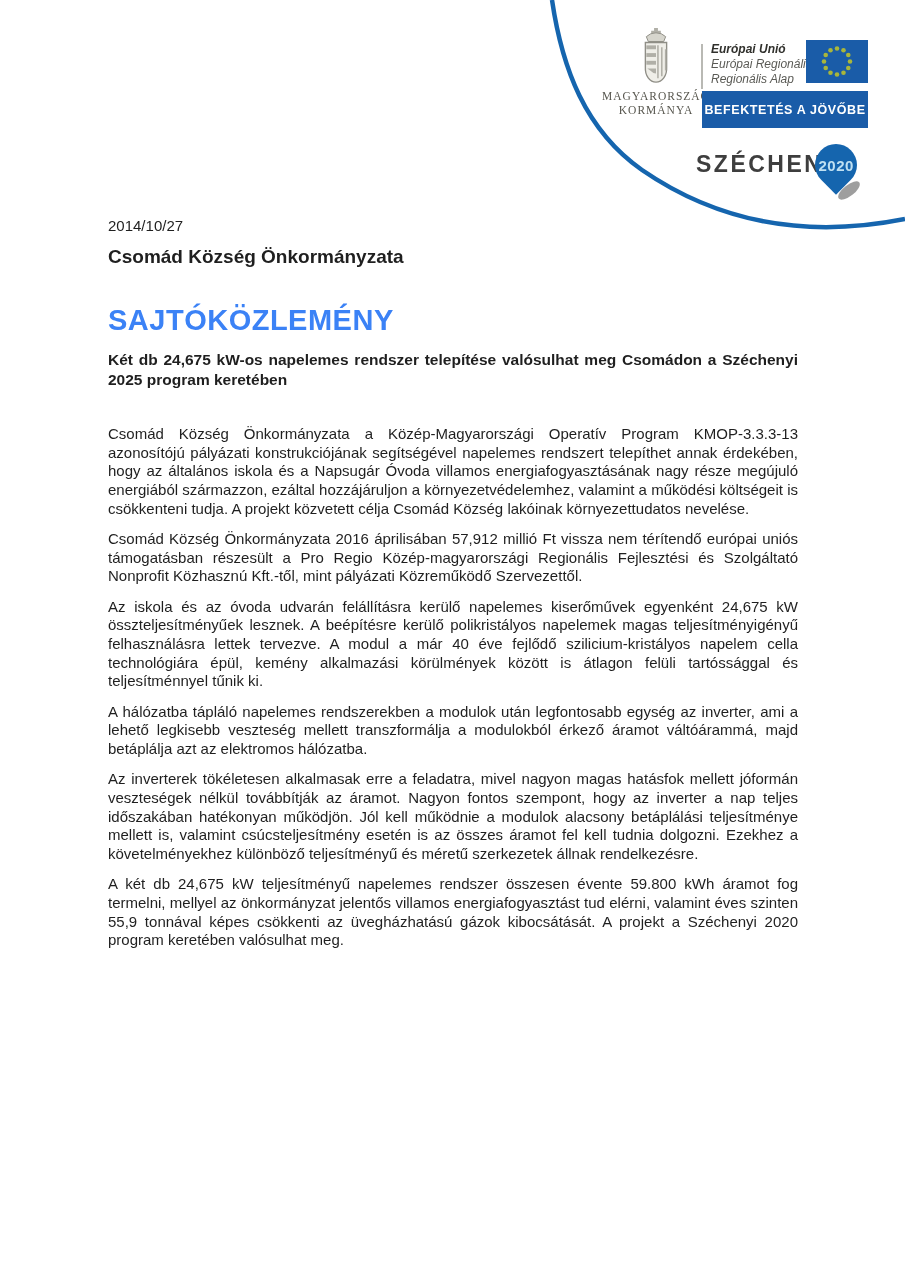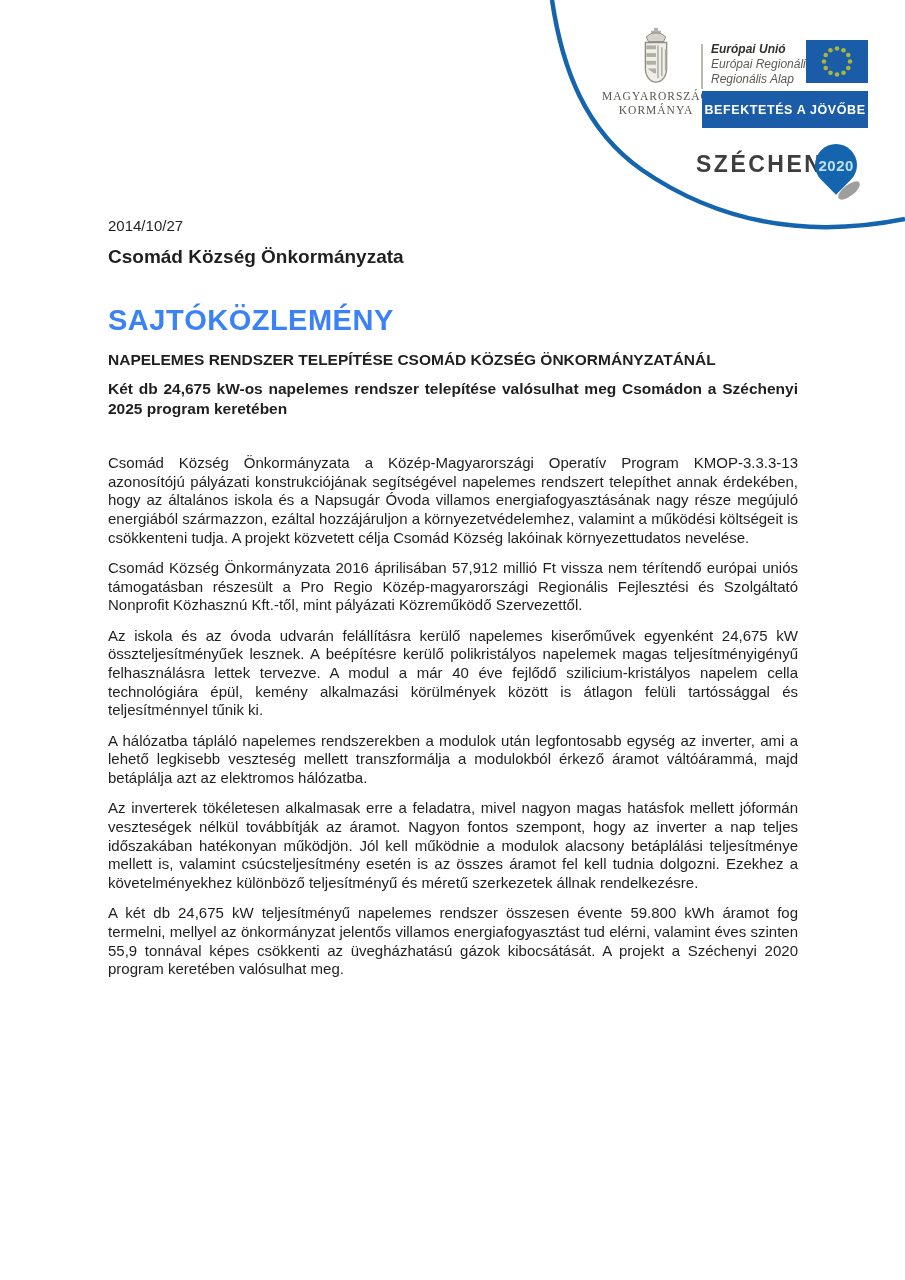--- a/index.html
+++ b/index.html
@@ -125,21 +125,20 @@
     <div class="pin-shadow"></div>
     <div class="pin">
       <span class="pin-year">2020</span>
     </div>
   </div>
 
   <div class="content">
     <div class="doc-date">2014/10/27</div>
     <div class="doc-author">Csomád Község Önkormányzata</div>
     <h1 class="doc-title">SAJTÓKÖZLEMÉNY</h1>
-    <h2 class="doc-headline">NAPELEMES RENDSZER TELEPÍTÉSE CSOMÁD KÖZSÉG ÖNKORMÁNYZATÁNÁL</h2>
     <h3 class="doc-subheadline">Két db 24,675 kW-os napelemes rendszer telepítése valósulhat meg Csomádon a Széchenyi 2025 program keretében</h3>
 
     <p class="doc-par">Csomád Község Önkormányzata a Közép-Magyarországi Operatív Program KMOP-3.3.3-13 azonosítójú pályázati konstrukciójának segítségével napelemes rendszert telepíthet annak érdekében, hogy az általános iskola és a Napsugár Óvoda villamos energiafogyasztásának nagy része megújuló energiából származzon, ezáltal hozzájáruljon a környezetvédelemhez, valamint a működési költségeit is csökkenteni tudja. A projekt közvetett célja Csomád Község lakóinak környezettudatos nevelése.</p>
     <p class="doc-par">Csomád Község Önkormányzata 2016 áprilisában 57,912 millió Ft vissza nem térítendő európai uniós támogatásban részesült a Pro Regio Közép-magyarországi Regionális Fejlesztési és Szolgáltató Nonprofit Közhasznú Kft.-től, mint pályázati Közreműködő Szervezettől.</p>
     <p class="doc-par">Az iskola és az óvoda udvarán felállításra kerülő napelemes kiserőművek egyenként 24,675 kW összteljesítményűek lesznek. A beépítésre kerülő polikristályos napelemek magas teljesítményigényű felhasználásra lettek tervezve. A modul a már 40 éve fejlődő szilicium-kristályos napelem cella technológiára épül, kemény alkalmazási körülmények között is átlagon felüli tartóssággal és teljesítménnyel tűnik ki.</p>
     <p class="doc-par">A hálózatba tápláló napelemes rendszerekben a modulok után legfontosabb egység az inverter, ami a lehető legkisebb veszteség mellett transzformálja a modulokból érkező áramot váltóárammá, majd betáplálja azt az elektromos hálózatba.</p>
     <p class="doc-par">Az inverterek tökéletesen alkalmasak erre a feladatra, mivel nagyon magas hatásfok mellett jóformán veszteségek nélkül továbbítják az áramot. Nagyon fontos szempont, hogy az inverter a nap teljes időszakában hatékonyan működjön. Jól kell működnie a modulok alacsony betáplálási teljesítménye mellett is, valamint csúcsteljesítmény esetén is az összes áramot fel kell tudnia dolgozni. Ezekhez a követelményekhez különböző teljesítményű és méretű szerkezetek állnak rendelkezésre.</p>
     <p class="doc-par">A két db 24,675 kW teljesítményű napelemes rendszer összesen évente 59.800 kWh áramot fog termelni, mellyel az önkormányzat jelentős villamos energiafogyasztást tud elérni, valamint éves szinten 55,9 tonnával képes csökkenti az üvegházhatású gázok kibocsátását. A projekt a Széchenyi 2020 program keretében valósulhat meg.</p>
   </div>
 

